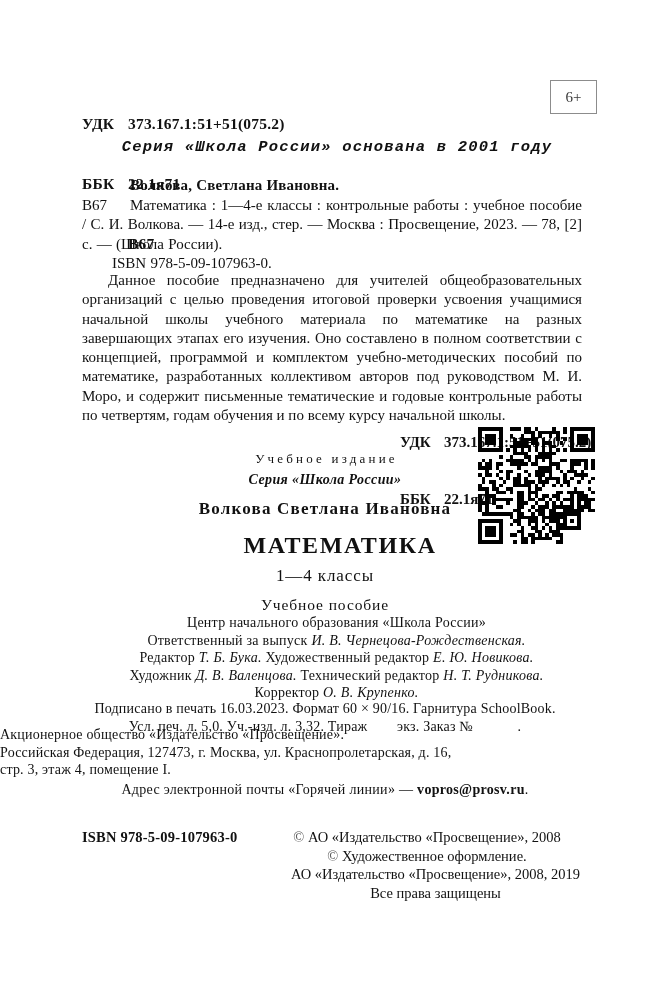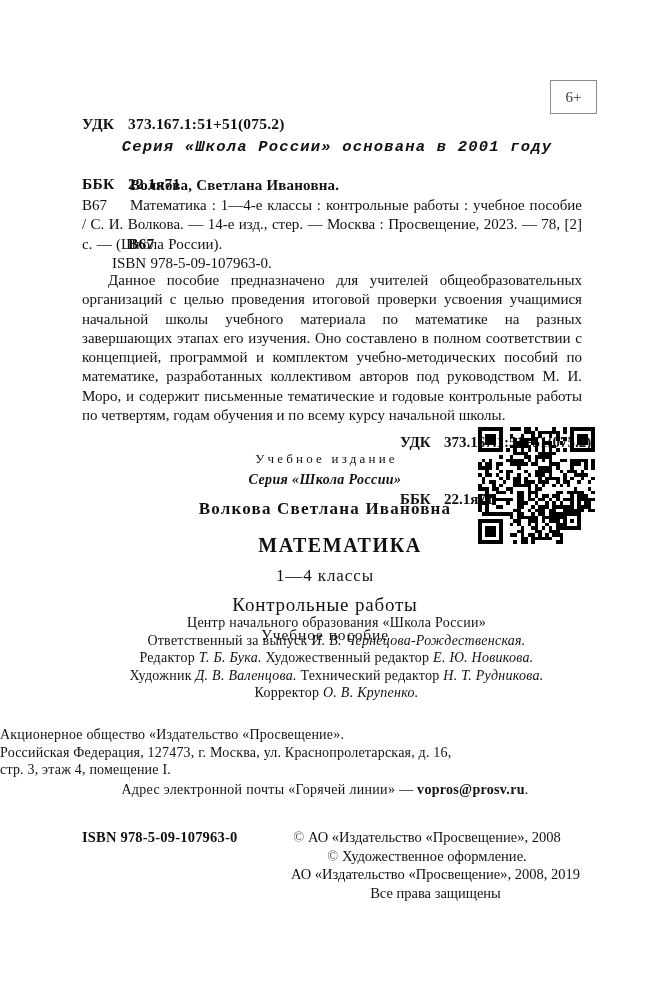--- a/index.html
+++ b/index.html
@@ -153,21 +153,21 @@
     margin-top: 2px;
   }
   .im-author {
     font-size: 17px;
     font-weight: 700;
     letter-spacing: 1.2px;
     margin-top: 8px;
     line-height: 22px;
   }
   .im-title {
-    font-size: 20px;
+    font-size: 24px;
     font-weight: 700;
     letter-spacing: 1.6px;
     margin-top: 13px;
     line-height: 25px;
     padding-left: 30px;
   }
   .im-grades {
     font-size: 17px;
     letter-spacing: .9px;
     margin-top: 6px;
@@ -295,32 +295,35 @@
         <path d="M0 0h1v1h-1zM1 0h1v1h-1zM2 0h1v1h-1zM3 0h1v1h-1zM4 0h1v1h-1zM5 0h1v1h-1zM6 0h1v1h-1zM9 0h1v1h-1zM10 0h1v1h-1zM11 0h1v1h-1zM13 0h1v1h-1zM14 0h1v1h-1zM16 0h1v1h-1zM21 0h1v1h-1zM24 0h1v1h-1zM26 0h1v1h-1zM27 0h1v1h-1zM28 0h1v1h-1zM29 0h1v1h-1zM30 0h1v1h-1zM31 0h1v1h-1zM32 0h1v1h-1zM0 1h1v1h-1zM6 1h1v1h-1zM13 1h1v1h-1zM14 1h1v1h-1zM15 1h1v1h-1zM17 1h1v1h-1zM18 1h1v1h-1zM19 1h1v1h-1zM20 1h1v1h-1zM21 1h1v1h-1zM22 1h1v1h-1zM24 1h1v1h-1zM26 1h1v1h-1zM32 1h1v1h-1zM0 2h1v1h-1zM2 2h1v1h-1zM3 2h1v1h-1zM4 2h1v1h-1zM6 2h1v1h-1zM9 2h1v1h-1zM12 2h1v1h-1zM15 2h1v1h-1zM17 2h1v1h-1zM20 2h1v1h-1zM22 2h1v1h-1zM26 2h1v1h-1zM28 2h1v1h-1zM29 2h1v1h-1zM30 2h1v1h-1zM32 2h1v1h-1zM0 3h1v1h-1zM2 3h1v1h-1zM3 3h1v1h-1zM4 3h1v1h-1zM6 3h1v1h-1zM10 3h1v1h-1zM12 3h1v1h-1zM13 3h1v1h-1zM14 3h1v1h-1zM15 3h1v1h-1zM16 3h1v1h-1zM18 3h1v1h-1zM22 3h1v1h-1zM24 3h1v1h-1zM26 3h1v1h-1zM28 3h1v1h-1zM29 3h1v1h-1zM30 3h1v1h-1zM32 3h1v1h-1zM0 4h1v1h-1zM2 4h1v1h-1zM3 4h1v1h-1zM4 4h1v1h-1zM6 4h1v1h-1zM10 4h1v1h-1zM11 4h1v1h-1zM12 4h1v1h-1zM13 4h1v1h-1zM15 4h1v1h-1zM16 4h1v1h-1zM18 4h1v1h-1zM19 4h1v1h-1zM20 4h1v1h-1zM23 4h1v1h-1zM26 4h1v1h-1zM28 4h1v1h-1zM29 4h1v1h-1zM30 4h1v1h-1zM32 4h1v1h-1zM0 5h1v1h-1zM6 5h1v1h-1zM9 5h1v1h-1zM10 5h1v1h-1zM11 5h1v1h-1zM12 5h1v1h-1zM13 5h1v1h-1zM14 5h1v1h-1zM16 5h1v1h-1zM18 5h1v1h-1zM20 5h1v1h-1zM21 5h1v1h-1zM26 5h1v1h-1zM32 5h1v1h-1zM0 6h1v1h-1zM1 6h1v1h-1zM2 6h1v1h-1zM3 6h1v1h-1zM4 6h1v1h-1zM5 6h1v1h-1zM6 6h1v1h-1zM8 6h1v1h-1zM10 6h1v1h-1zM12 6h1v1h-1zM14 6h1v1h-1zM16 6h1v1h-1zM18 6h1v1h-1zM20 6h1v1h-1zM22 6h1v1h-1zM24 6h1v1h-1zM26 6h1v1h-1zM27 6h1v1h-1zM28 6h1v1h-1zM29 6h1v1h-1zM30 6h1v1h-1zM31 6h1v1h-1zM32 6h1v1h-1zM10 7h1v1h-1zM11 7h1v1h-1zM12 7h1v1h-1zM13 7h1v1h-1zM17 7h1v1h-1zM18 7h1v1h-1zM19 7h1v1h-1zM20 7h1v1h-1zM21 7h1v1h-1zM6 8h1v1h-1zM9 8h1v1h-1zM13 8h1v1h-1zM14 8h1v1h-1zM16 8h1v1h-1zM17 8h1v1h-1zM18 8h1v1h-1zM19 8h1v1h-1zM20 8h1v1h-1zM1 9h1v1h-1zM3 9h1v1h-1zM8 9h1v1h-1zM9 9h1v1h-1zM10 9h1v1h-1zM11 9h1v1h-1zM12 9h1v1h-1zM14 9h1v1h-1zM16 9h1v1h-1zM18 9h1v1h-1zM20 9h1v1h-1zM23 9h1v1h-1zM24 9h1v1h-1zM26 9h1v1h-1zM27 9h1v1h-1zM28 9h1v1h-1zM29 9h1v1h-1zM30 9h1v1h-1zM32 9h1v1h-1zM0 10h1v1h-1zM2 10h1v1h-1zM3 10h1v1h-1zM5 10h1v1h-1zM6 10h1v1h-1zM9 10h1v1h-1zM10 10h1v1h-1zM11 10h1v1h-1zM12 10h1v1h-1zM13 10h1v1h-1zM15 10h1v1h-1zM16 10h1v1h-1zM20 10h1v1h-1zM21 10h1v1h-1zM22 10h1v1h-1zM26 10h1v1h-1zM27 10h1v1h-1zM28 10h1v1h-1zM30 10h1v1h-1zM32 10h1v1h-1zM0 11h1v1h-1zM1 11h1v1h-1zM2 11h1v1h-1zM3 11h1v1h-1zM5 11h1v1h-1zM11 11h1v1h-1zM17 11h1v1h-1zM18 11h1v1h-1zM19 11h1v1h-1zM20 11h1v1h-1zM22 11h1v1h-1zM26 11h1v1h-1zM30 11h1v1h-1zM32 11h1v1h-1zM2 12h1v1h-1zM6 12h1v1h-1zM8 12h1v1h-1zM9 12h1v1h-1zM13 12h1v1h-1zM16 12h1v1h-1zM17 12h1v1h-1zM18 12h1v1h-1zM19 12h1v1h-1zM20 12h1v1h-1zM23 12h1v1h-1zM25 12h1v1h-1zM26 12h1v1h-1zM27 12h1v1h-1zM29 12h1v1h-1zM0 13h1v1h-1zM2 13h1v1h-1zM3 13h1v1h-1zM5 13h1v1h-1zM8 13h1v1h-1zM11 13h1v1h-1zM14 13h1v1h-1zM16 13h1v1h-1zM17 13h1v1h-1zM18 13h1v1h-1zM20 13h1v1h-1zM24 13h1v1h-1zM27 13h1v1h-1zM28 13h1v1h-1zM29 13h1v1h-1zM30 13h1v1h-1zM1 14h1v1h-1zM6 14h1v1h-1zM8 14h1v1h-1zM10 14h1v1h-1zM11 14h1v1h-1zM13 14h1v1h-1zM17 14h1v1h-1zM19 14h1v1h-1zM20 14h1v1h-1zM21 14h1v1h-1zM22 14h1v1h-1zM24 14h1v1h-1zM26 14h1v1h-1zM29 14h1v1h-1zM32 14h1v1h-1zM1 15h1v1h-1zM3 15h1v1h-1zM4 15h1v1h-1zM7 15h1v1h-1zM10 15h1v1h-1zM11 15h1v1h-1zM13 15h1v1h-1zM14 15h1v1h-1zM15 15h1v1h-1zM17 15h1v1h-1zM18 15h1v1h-1zM19 15h1v1h-1zM22 15h1v1h-1zM24 15h1v1h-1zM25 15h1v1h-1zM28 15h1v1h-1zM31 15h1v1h-1zM0 16h1v1h-1zM4 16h1v1h-1zM6 16h1v1h-1zM10 16h1v1h-1zM11 16h1v1h-1zM12 16h1v1h-1zM13 16h1v1h-1zM14 16h1v1h-1zM16 16h1v1h-1zM18 16h1v1h-1zM21 16h1v1h-1zM23 16h1v1h-1zM25 16h1v1h-1zM0 17h1v1h-1zM1 17h1v1h-1zM2 17h1v1h-1zM4 17h1v1h-1zM5 17h1v1h-1zM8 17h1v1h-1zM9 17h1v1h-1zM14 17h1v1h-1zM16 17h1v1h-1zM17 17h1v1h-1zM27 17h1v1h-1zM31 17h1v1h-1zM2 18h1v1h-1zM5 18h1v1h-1zM6 18h1v1h-1zM7 18h1v1h-1zM9 18h1v1h-1zM11 18h1v1h-1zM12 18h1v1h-1zM14 18h1v1h-1zM15 18h1v1h-1zM16 18h1v1h-1zM22 18h1v1h-1zM23 18h1v1h-1zM25 18h1v1h-1zM26 18h1v1h-1zM27 18h1v1h-1zM28 18h1v1h-1zM29 18h1v1h-1zM32 18h1v1h-1zM0 19h1v1h-1zM2 19h1v1h-1zM3 19h1v1h-1zM4 19h1v1h-1zM11 19h1v1h-1zM12 19h1v1h-1zM14 19h1v1h-1zM16 19h1v1h-1zM18 19h1v1h-1zM19 19h1v1h-1zM21 19h1v1h-1zM22 19h1v1h-1zM26 19h1v1h-1zM28 19h1v1h-1zM29 19h1v1h-1zM30 19h1v1h-1zM0 20h1v1h-1zM2 20h1v1h-1zM4 20h1v1h-1zM5 20h1v1h-1zM6 20h1v1h-1zM7 20h1v1h-1zM8 20h1v1h-1zM9 20h1v1h-1zM11 20h1v1h-1zM12 20h1v1h-1zM14 20h1v1h-1zM15 20h1v1h-1zM17 20h1v1h-1zM18 20h1v1h-1zM20 20h1v1h-1zM22 20h1v1h-1zM24 20h1v1h-1zM25 20h1v1h-1zM26 20h1v1h-1zM28 20h1v1h-1zM29 20h1v1h-1zM30 20h1v1h-1zM31 20h1v1h-1zM32 20h1v1h-1zM0 21h1v1h-1zM1 21h1v1h-1zM2 21h1v1h-1zM4 21h1v1h-1zM8 21h1v1h-1zM11 21h1v1h-1zM12 21h1v1h-1zM13 21h1v1h-1zM16 21h1v1h-1zM19 21h1v1h-1zM21 21h1v1h-1zM23 21h1v1h-1zM26 21h1v1h-1zM28 21h1v1h-1zM30 21h1v1h-1zM31 21h1v1h-1zM0 22h1v1h-1zM2 22h1v1h-1zM5 22h1v1h-1zM6 22h1v1h-1zM11 22h1v1h-1zM12 22h1v1h-1zM15 22h1v1h-1zM17 22h1v1h-1zM18 22h1v1h-1zM19 22h1v1h-1zM21 22h1v1h-1zM22 22h1v1h-1zM23 22h1v1h-1zM24 22h1v1h-1zM25 22h1v1h-1zM26 22h1v1h-1zM28 22h1v1h-1zM29 22h1v1h-1zM30 22h1v1h-1zM31 22h1v1h-1zM0 23h1v1h-1zM2 23h1v1h-1zM10 23h1v1h-1zM11 23h1v1h-1zM14 23h1v1h-1zM16 23h1v1h-1zM17 23h1v1h-1zM18 23h1v1h-1zM20 23h1v1h-1zM21 23h1v1h-1zM24 23h1v1h-1zM25 23h1v1h-1zM26 23h1v1h-1zM27 23h1v1h-1zM28 23h1v1h-1zM29 23h1v1h-1zM31 23h1v1h-1zM32 23h1v1h-1zM1 24h1v1h-1zM2 24h1v1h-1zM3 24h1v1h-1zM4 24h1v1h-1zM5 24h1v1h-1zM6 24h1v1h-1zM7 24h1v1h-1zM8 24h1v1h-1zM9 24h1v1h-1zM11 24h1v1h-1zM12 24h1v1h-1zM15 24h1v1h-1zM17 24h1v1h-1zM18 24h1v1h-1zM20 24h1v1h-1zM21 24h1v1h-1zM22 24h1v1h-1zM23 24h1v1h-1zM24 24h1v1h-1zM25 24h1v1h-1zM26 24h1v1h-1zM27 24h1v1h-1zM28 24h1v1h-1zM9 25h1v1h-1zM11 25h1v1h-1zM12 25h1v1h-1zM13 25h1v1h-1zM14 25h1v1h-1zM15 25h1v1h-1zM16 25h1v1h-1zM18 25h1v1h-1zM19 25h1v1h-1zM20 25h1v1h-1zM21 25h1v1h-1zM22 25h1v1h-1zM23 25h1v1h-1zM24 25h1v1h-1zM28 25h1v1h-1zM0 26h1v1h-1zM1 26h1v1h-1zM2 26h1v1h-1zM3 26h1v1h-1zM4 26h1v1h-1zM5 26h1v1h-1zM6 26h1v1h-1zM10 26h1v1h-1zM11 26h1v1h-1zM14 26h1v1h-1zM15 26h1v1h-1zM16 26h1v1h-1zM18 26h1v1h-1zM20 26h1v1h-1zM21 26h1v1h-1zM22 26h1v1h-1zM24 26h1v1h-1zM26 26h1v1h-1zM28 26h1v1h-1zM0 27h1v1h-1zM6 27h1v1h-1zM9 27h1v1h-1zM11 27h1v1h-1zM14 27h1v1h-1zM16 27h1v1h-1zM19 27h1v1h-1zM22 27h1v1h-1zM23 27h1v1h-1zM24 27h1v1h-1zM28 27h1v1h-1zM0 28h1v1h-1zM2 28h1v1h-1zM3 28h1v1h-1zM4 28h1v1h-1zM6 28h1v1h-1zM12 28h1v1h-1zM15 28h1v1h-1zM16 28h1v1h-1zM18 28h1v1h-1zM20 28h1v1h-1zM22 28h1v1h-1zM23 28h1v1h-1zM24 28h1v1h-1zM25 28h1v1h-1zM26 28h1v1h-1zM27 28h1v1h-1zM28 28h1v1h-1zM0 29h1v1h-1zM2 29h1v1h-1zM3 29h1v1h-1zM4 29h1v1h-1zM6 29h1v1h-1zM11 29h1v1h-1zM12 29h1v1h-1zM16 29h1v1h-1zM17 29h1v1h-1zM20 29h1v1h-1zM21 29h1v1h-1zM22 29h1v1h-1zM0 30h1v1h-1zM2 30h1v1h-1zM3 30h1v1h-1zM4 30h1v1h-1zM6 30h1v1h-1zM9 30h1v1h-1zM10 30h1v1h-1zM12 30h1v1h-1zM14 30h1v1h-1zM15 30h1v1h-1zM17 30h1v1h-1zM19 30h1v1h-1zM21 30h1v1h-1zM22 30h1v1h-1zM23 30h1v1h-1zM0 31h1v1h-1zM6 31h1v1h-1zM12 31h1v1h-1zM13 31h1v1h-1zM15 31h1v1h-1zM16 31h1v1h-1zM17 31h1v1h-1zM18 31h1v1h-1zM19 31h1v1h-1zM20 31h1v1h-1zM23 31h1v1h-1zM0 32h1v1h-1zM1 32h1v1h-1zM2 32h1v1h-1zM3 32h1v1h-1zM4 32h1v1h-1zM5 32h1v1h-1zM6 32h1v1h-1zM10 32h1v1h-1zM12 32h1v1h-1zM13 32h1v1h-1zM15 32h1v1h-1zM22 32h1v1h-1zM23 32h1v1h-1z" fill="#000"></path>
       </svg>
   </div>
 
   <div class="imprint">
     <div class="im-edition">Учебное издание</div>
     <div class="im-series">Серия «Школа России»</div>
     <div class="im-author">Волкова Светлана Ивановна</div>
     <div class="im-title">МАТЕМАТИКА</div>
     <div class="im-grades">1—4 классы</div>
-    <div class="im-subtitle">Контрольные работы</div>
     <div class="im-kind">Учебное пособие</div>
   </div>
 
   <div class="credits">
     <span class="ln">Центр начального образования «Школа России»</span>
     <span class="ln"><span>Ответственный за выпуск </span><i>И. В. Чернецова-Рождественская.</i></span>
     <span class="ln"><span>Редактор </span><i>Т. Б. Бука.</i><span> Художественный редактор </span><i>Е. Ю. Новикова.</i></span>
     <span class="ln"><span>Художник </span><i>Д. В. Валенцова.</i><span> Технический редактор </span><i>Н. Т. Рудникова.</i></span>
     <span class="ln"><span>Корректор </span><i>О. В. Крупенко.</i></span>
   </div>
 
+  <div class="specs">
+    <span class="ln">Подписано в печать 16.03.2023. Формат 60 × 90/16. Гарнитура SchoolBook.</span>
+    <span class="ln">Усл. печ. л. 5,0. Уч.-изд. л. 3,32. Тираж        экз. Заказ №            .</span>
+  </div>
 
   <div class="publisher">
     <span class="ln">Акционерное общество «Издательство «Просвещение».</span>
     <span class="ln">Российская Федерация, 127473, г. Москва, ул. Краснопролетарская, д. 16,</span>
     <span class="ln">стр. 3, этаж 4, помещение I.</span>
   </div>
 
   <div class="email-line">
     <span>Адрес электронной почты «Горячей линии» — </span><b>vopros@prosv.ru</b><span>.</span>
   </div>

